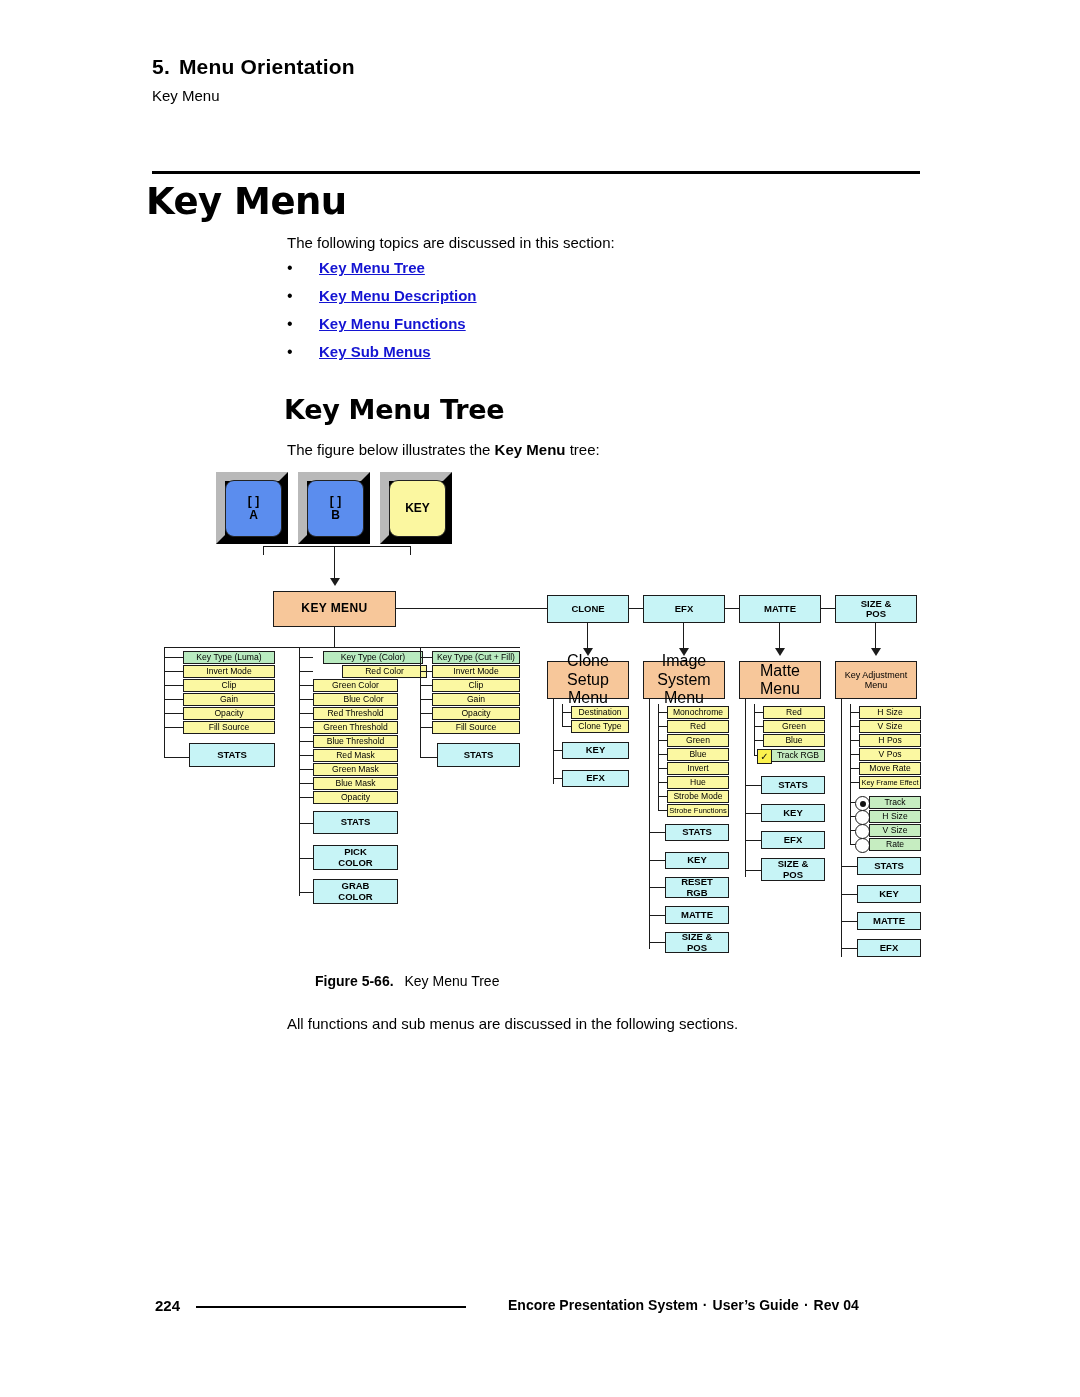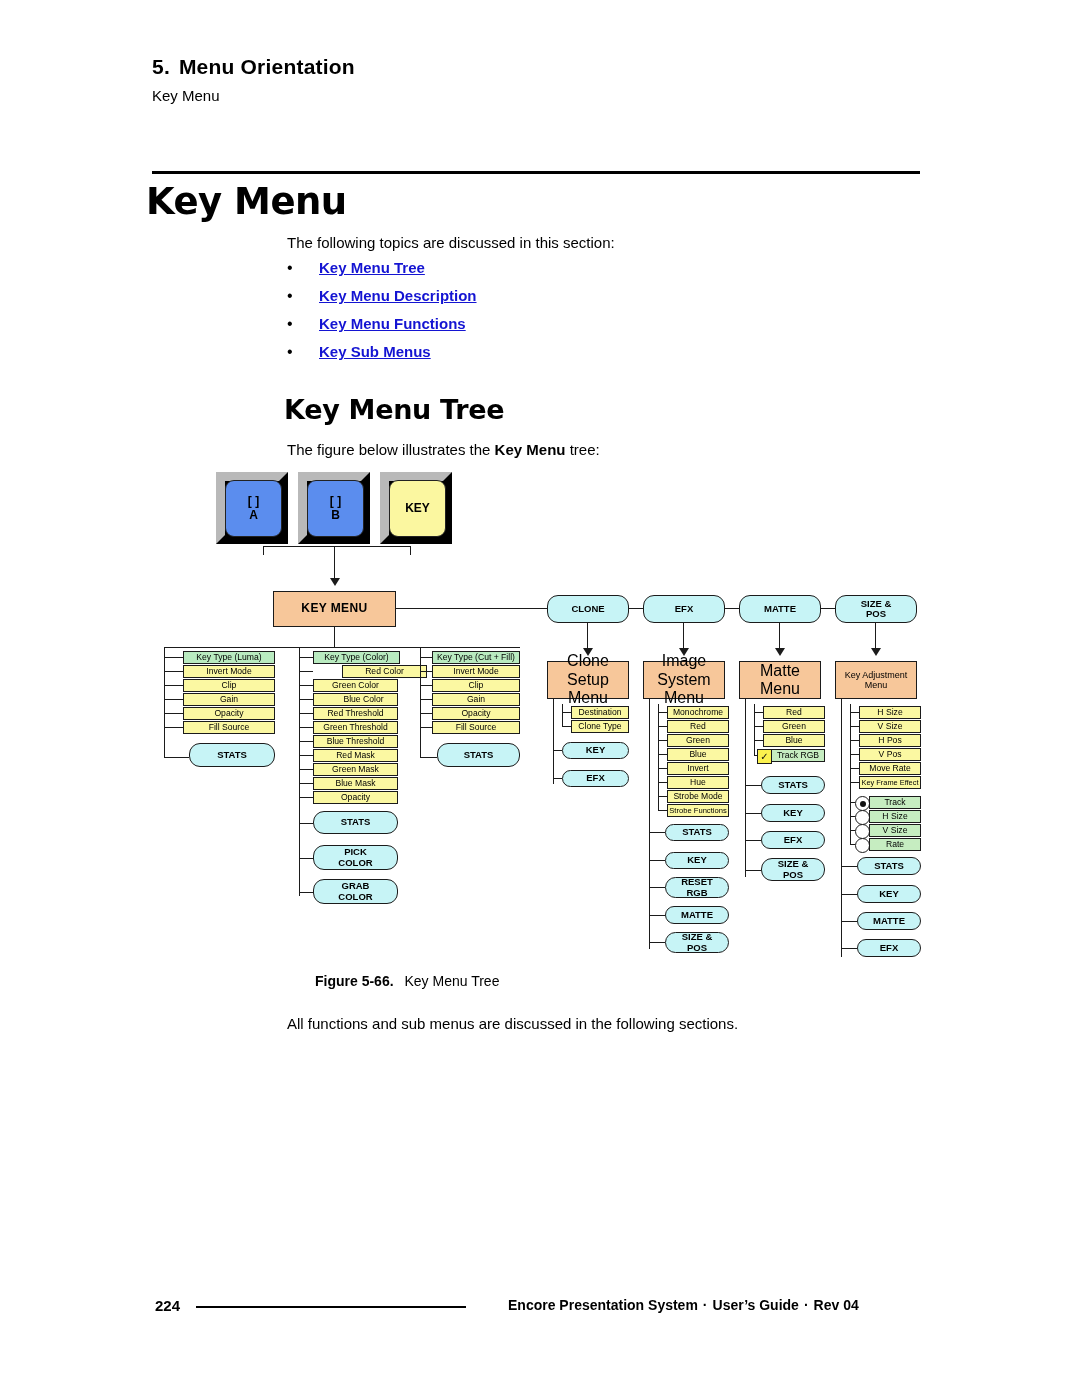--- a/index.html
+++ b/index.html
@@ -55,21 +55,21 @@
   .keycap .bevel{position:absolute;left:0;top:0;width:72px;height:72px;
       border-top:9px solid #b9b9b9;border-left:9px solid #b9b9b9;
       border-right:9px solid transparent;border-bottom:9px solid transparent;box-sizing:border-box;}
   .keycap .cap{position:absolute;left:9px;top:8px;width:55px;height:55px;border-radius:9px;
       border:1px solid #222;display:flex;flex-direction:column;align-items:center;justify-content:center;
       font-size:12px;font-weight:bold;line-height:1.15;}
   .cap-blue{background:#5b8dee;}
   .cap-yellow{background:#fbf7a0;}
 
   
-  .rbox{border:1.4px solid #1b1b1b;border-radius:11px;background:#c7f4f6;
+  .rbox{border:1.4px solid #1b1b1b;border-radius:0;background:#c7f4f6;
         display:flex;align-items:center;justify-content:center;text-align:center;
         font-size:9.5px;font-weight:bold;line-height:1.1;}
   .sbox{border:1.4px solid #1b1b1b;background:#f7c79a;
         display:flex;align-items:center;justify-content:center;text-align:center;
         font-size:16px;line-height:1.15;}
   .sbox.bold{font-weight:bold;font-size:12px;letter-spacing:.4px;}
   .item{border:1.1px solid #1b1b1b;background:#fbf8a2;
         display:flex;align-items:center;justify-content:center;text-align:center;
         font-size:8.6px;line-height:1;}
   .item.green{background:#c6edc1;}
@@ -208,21 +208,21 @@
     <div class="node item" style="position:absolute;left:183px;top:721px;width:92px;height:13px;">
       <span>Fill Source</span>
       </div>
     <div class="ln lnh" style="left:164px;top:727px;width:19px;"></div>
     <div class="ln lnh" style="left:164px;top:757px;width:25px;"></div>
     <div class="node rbox" style="position:absolute;left:189px;top:743px;width:86px;height:24px;">
       <span>STATS</span>
       </div>
 
     <div class="ln lnv" style="left:299px;top:647px;height:249px;"></div>
-    <div class="node item hdrgreen" style="position:absolute;left:313px;top:651px;width:87px;height:13px;align-items:center;">
+    <div class="node item hdrgreen" style="position:absolute;left:323px;top:651px;width:100px;height:13px;align-items:center;">
       <span>Key Type (Color)</span>
       </div>
     <div class="ln lnh" style="left:299px;top:657px;width:14px;"></div>
     <div class="node item" style="position:absolute;left:313px;top:665px;width:85px;height:13px;margin-left:29px;">
       <span>Red Color</span>
       </div>
     <div class="ln lnh" style="left:299px;top:671px;width:14px;"></div>
     <div class="node item" style="position:absolute;left:313px;top:679px;width:85px;height:13px;">
       <span>Green Color</span>
       </div>

